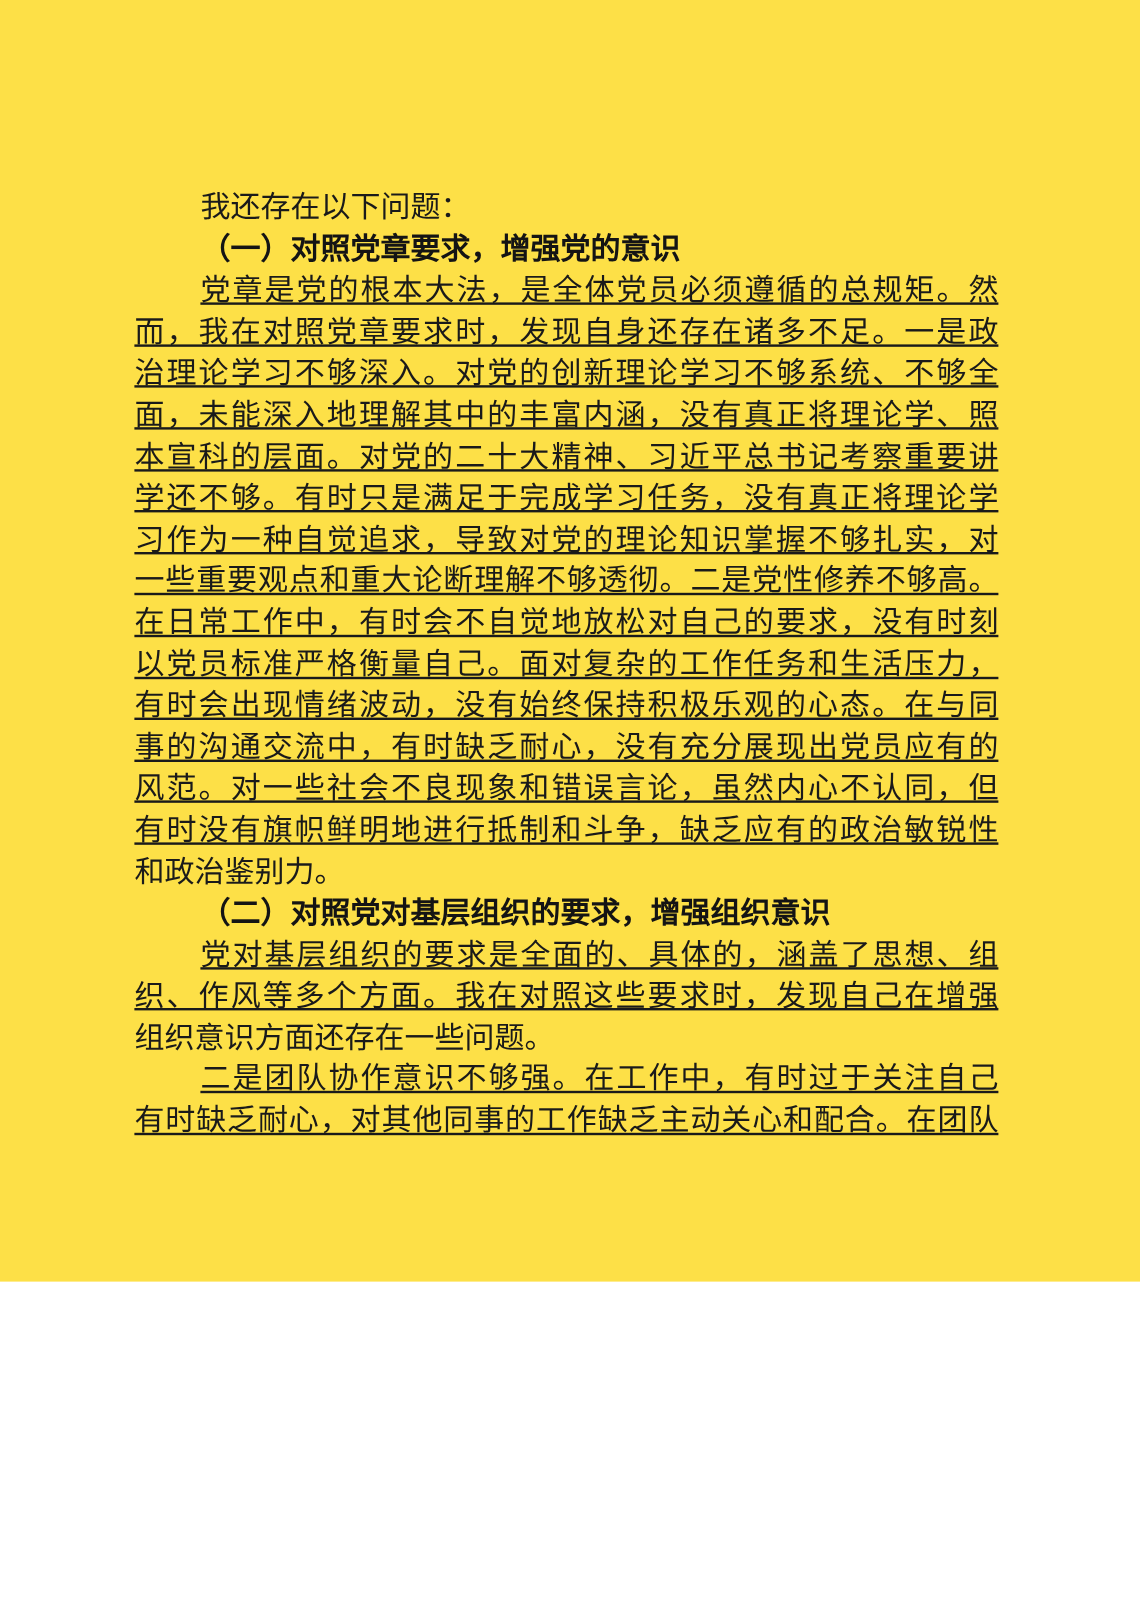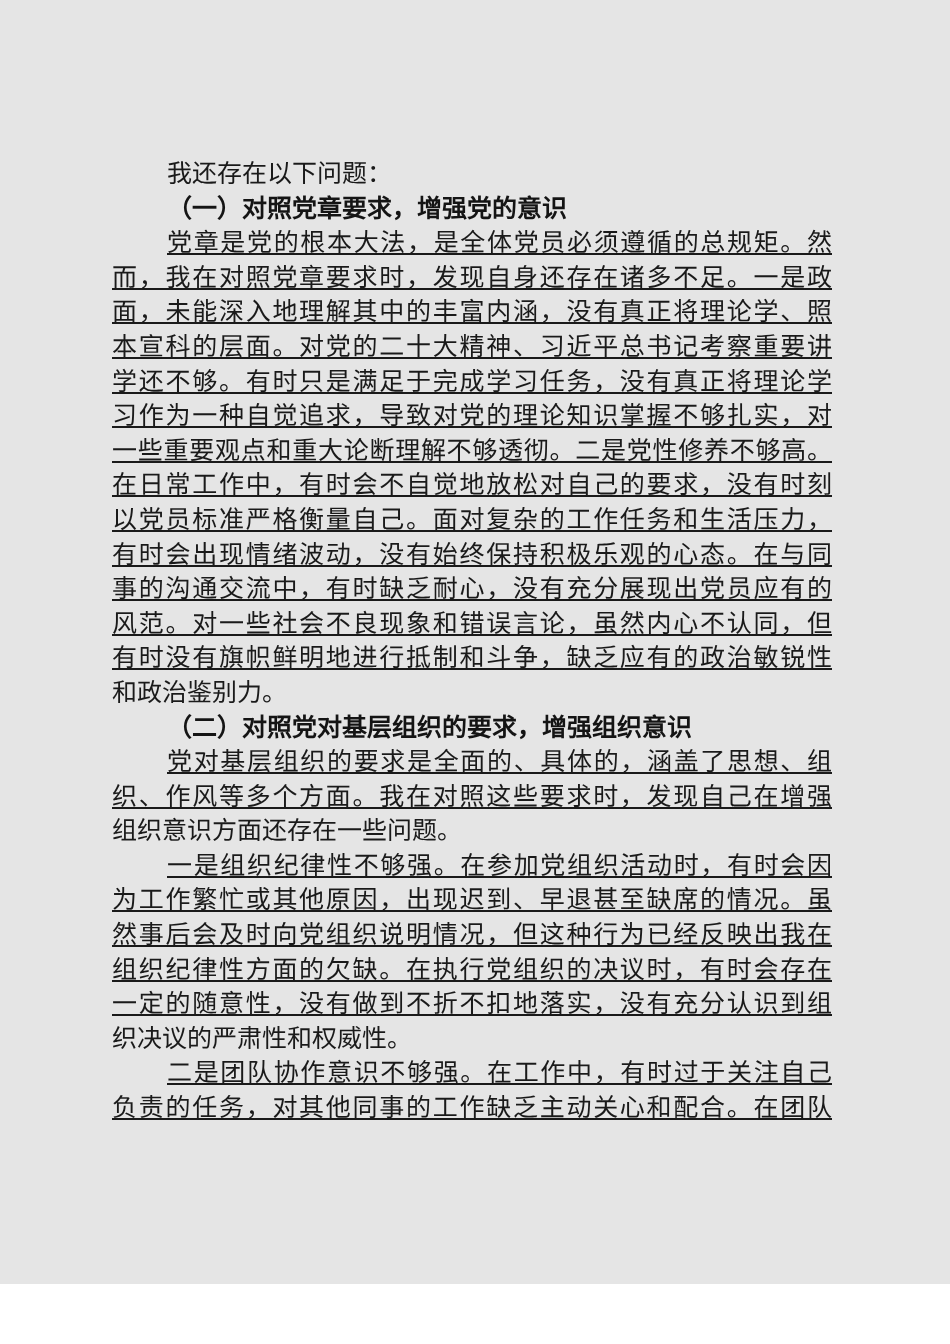--- a/index.html
+++ b/index.html
@@ -11,22 +11,22 @@
     width: 950px;
     height: 1344px;
     position: relative;
     overflow: hidden;
     font-family: "Liberation Serif", serif;
   }
   .page {
     position: absolute;
     left: 0; top: 0;
     width: 950px;
-    height: 1284px;
-    background: #e5e5e5;
+    height: 1068px;
+    background: #fde047;
   }
   .text-block {
     position: absolute;
     left: 112px;
     top: 157px;
     width: 720px;
     font-size: 25px;
     color: #1a1a1a;
     font-weight: normal;
   }
@@ -59,20 +59,21 @@
   <div class="text-block" id="doc">
       <div class="para">
         <div class="line first">我还存在以下问题：</div>
       </div>
       <div class="para heading">
         <div class="line first">（一）对照党章要求，增强党的意识</div>
       </div>
       <div class="para">
         <div class="line first justify">党章是党的根本大法，是全体党员必须遵循的总规矩。然</div>
         <div class="line justify">而，我在对照党章要求时，发现自身还存在诸多不足。一是政</div>
+        <div class="line justify">治理论学习不够深入。对党的创新理论学习不够系统、不够全</div>
         <div class="line justify">面，未能深入地理解其中的丰富内涵，没有真正将理论学、照</div>
         <div class="line justify">本宣科的层面。对党的二十大精神、习近平总书记考察重要讲</div>
         <div class="line justify">学还不够。有时只是满足于完成学习任务，没有真正将理论学</div>
         <div class="line justify">习作为一种自觉追求，导致对党的理论知识掌握不够扎实，对</div>
         <div class="line justify">一些重要观点和重大论断理解不够透彻。二是党性修养不够高。</div>
         <div class="line justify">在日常工作中，有时会不自觉地放松对自己的要求，没有时刻</div>
         <div class="line justify">以党员标准严格衡量自己。面对复杂的工作任务和生活压力，</div>
         <div class="line justify">有时会出现情绪波动，没有始终保持积极乐观的心态。在与同</div>
         <div class="line justify">事的沟通交流中，有时缺乏耐心，没有充分展现出党员应有的</div>
         <div class="line justify">风范。对一些社会不良现象和错误言论，虽然内心不认同，但</div>
@@ -81,25 +82,17 @@
       </div>
       <div class="para heading">
         <div class="line first">（二）对照党对基层组织的要求，增强组织意识</div>
       </div>
       <div class="para">
         <div class="line first justify">党对基层组织的要求是全面的、具体的，涵盖了思想、组</div>
         <div class="line justify">织、作风等多个方面。我在对照这些要求时，发现自己在增强</div>
         <div class="line">组织意识方面还存在一些问题。</div>
       </div>
       <div class="para">
-        <div class="line first justify">一是组织纪律性不够强。在参加党组织活动时，有时会因</div>
-        <div class="line justify">为工作繁忙或其他原因，出现迟到、早退甚至缺席的情况。虽</div>
-        <div class="line justify">然事后会及时向党组织说明情况，但这种行为已经反映出我在</div>
-        <div class="line justify">组织纪律性方面的欠缺。在执行党组织的决议时，有时会存在</div>
-        <div class="line justify">一定的随意性，没有做到不折不扣地落实，没有充分认识到组</div>
-        <div class="line">织决议的严肃性和权威性。</div>
-      </div>
-      <div class="para">
         <div class="line first justify">二是团队协作意识不够强。在工作中，有时过于关注自己</div>
-        <div class="line justify">负责的任务，对其他同事的工作缺乏主动关心和配合。在团队</div>
+        <div class="line justify">有时缺乏耐心，对其他同事的工作缺乏主动关心和配合。在团队</div>
       </div>
     </div>
 </div>
 
 </body></html>

